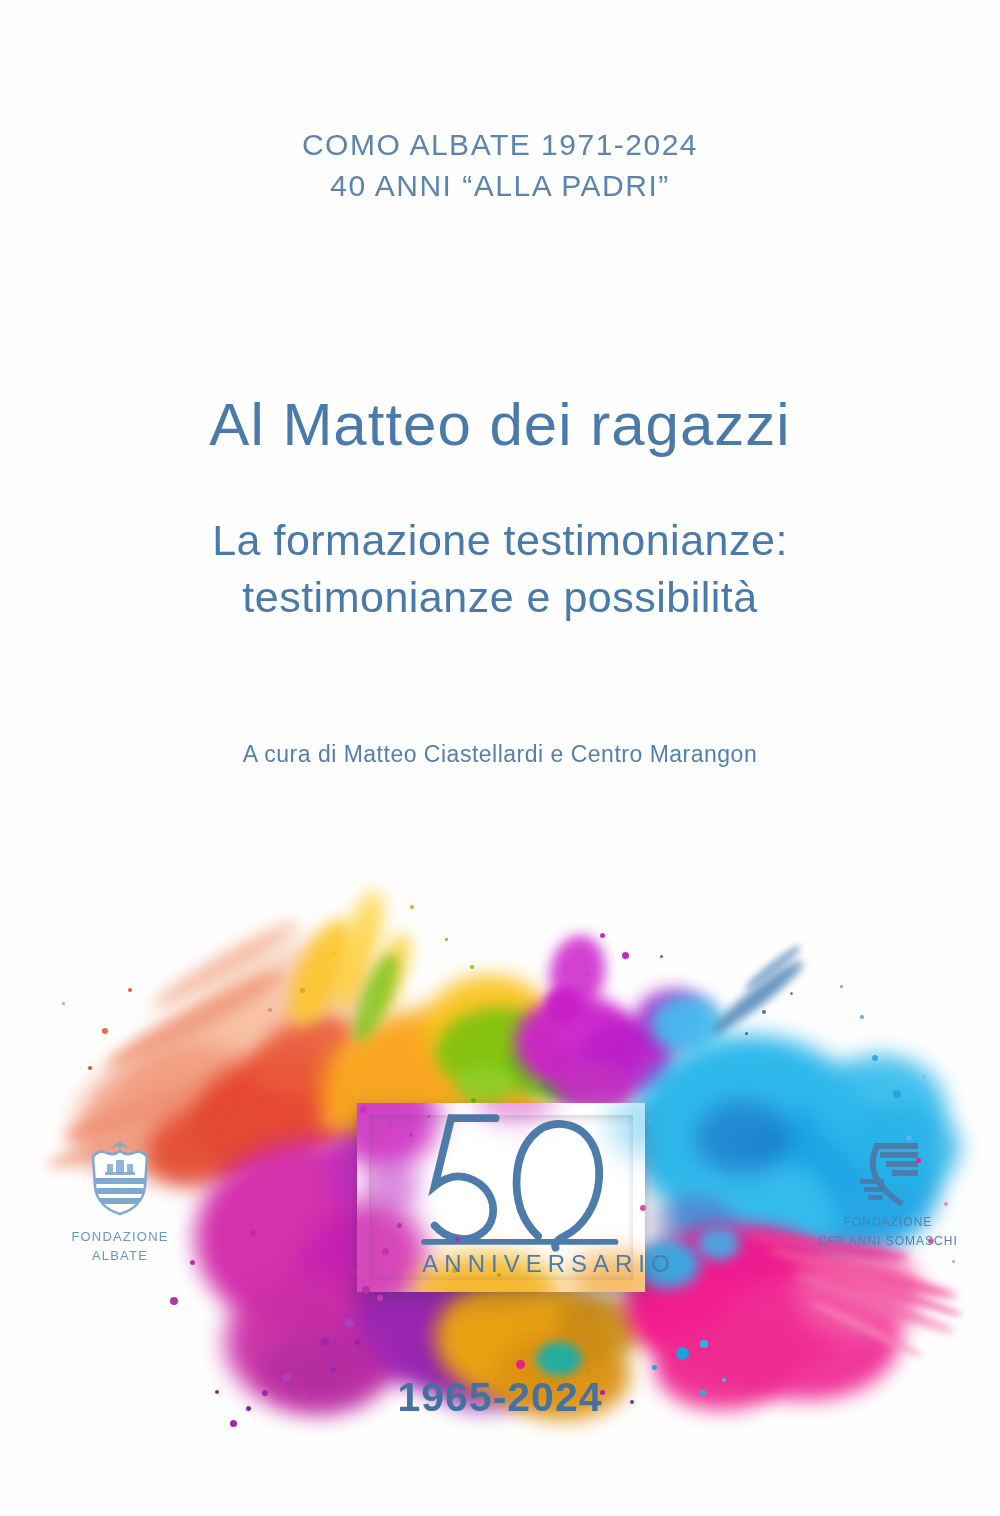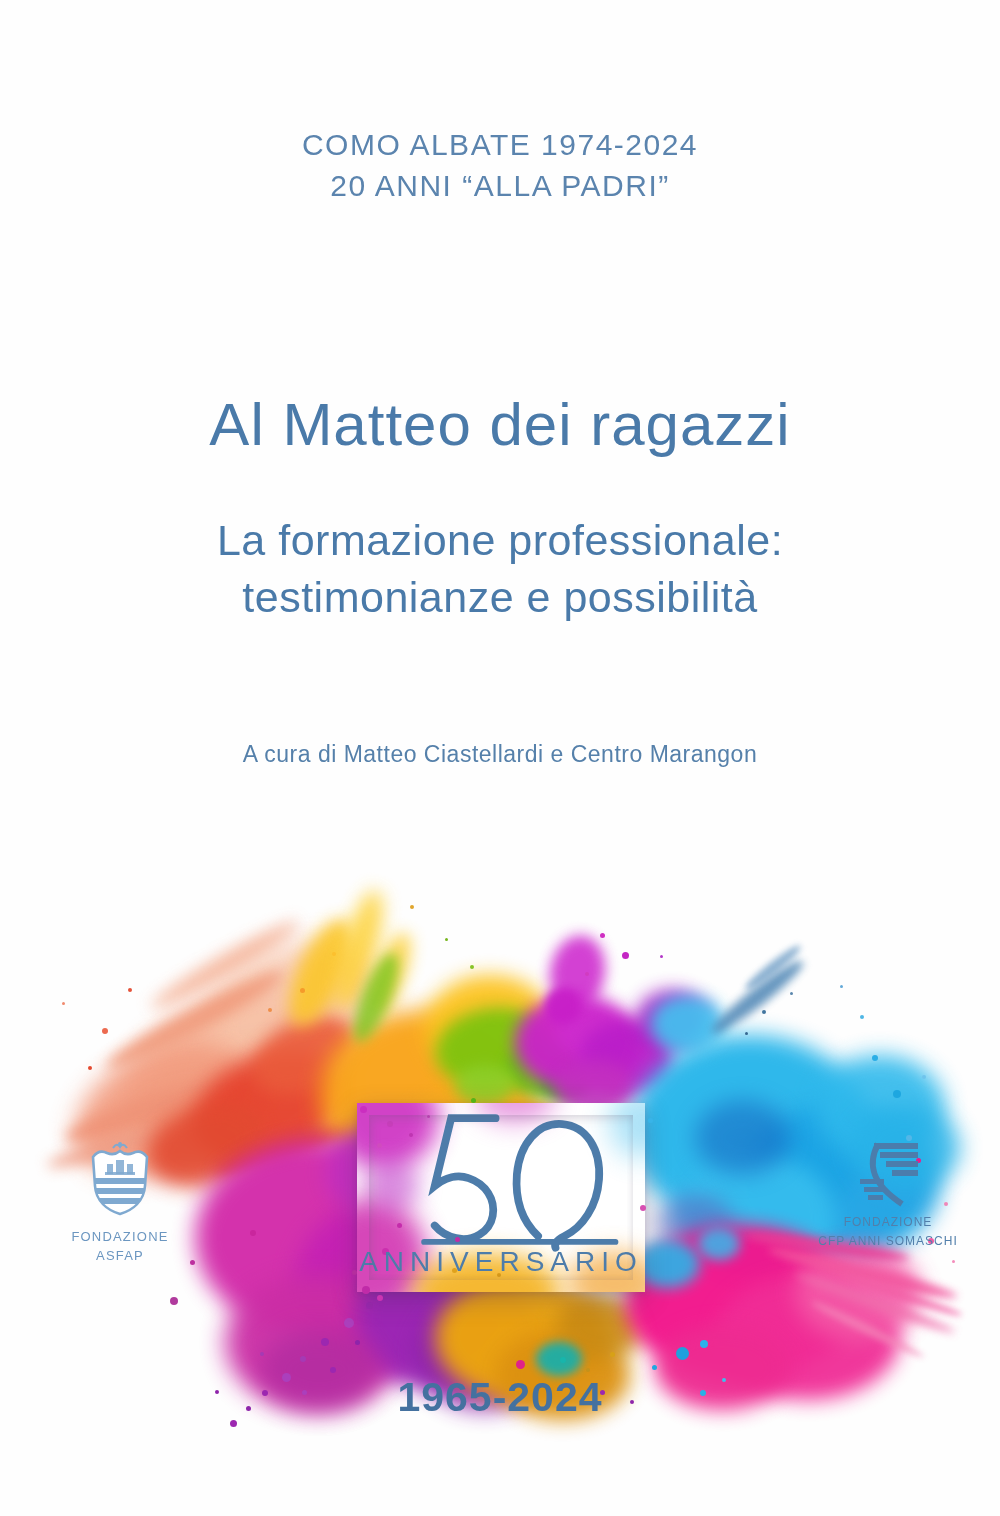--- a/index.html
+++ b/index.html
@@ -38,46 +38,46 @@
     background:#ffffff;box-shadow:0 8px 24px rgba(70,50,90,.30),0 2px 6px rgba(70,50,90,.18);
   }
   .frame-bleed{position:absolute;inset:0;overflow:hidden;}
   .frame::after{
     content:"";position:absolute;inset:12px;pointer-events:none;
     box-shadow:inset 3px 4px 9px rgba(100,90,120,.22), inset -2px -2px 5px rgba(100,90,120,.10);
   }
   .fifty-svg{position:absolute;top:4px;left:50%;margin-left:-104px;width:232px;height:152px;}
   .anniversario{
     position:absolute;bottom:14px;left:0;width:100%;text-align:center;
-    color:#4d7caa;font-size:28px;letter-spacing:6px;font-weight:400;
+    color:#4d7caa;font-size:24px;letter-spacing:6px;font-weight:400;padding-left:48px;
   }
   .sr{position:absolute;width:1px;height:1px;overflow:hidden;clip:rect(0 0 0 0);}
   
   .logo{position:absolute;z-index:6;text-align:center;}
   .logo-left{left:56px;top:1140px;width:128px;}
   .logo-right{left:810px;top:1141px;width:156px;}
   .logo svg{display:block;margin:0 auto;}
   .logo-caption{margin-top:9px;font-size:13px;line-height:19px;letter-spacing:1.2px;}
   .logo-left .logo-caption{color:#6b96c0;}
   .logo-right .logo-caption{color:#527fab;font-size:12px;letter-spacing:1px;margin-top:6px;}
 </style>
 </head>
 <body>
 
 <div class="cover">
 
   <div class="header-lines">
-    <div>COMO ALBATE 1974-2024</div>
-    <div>20 ANNI “ALLA PADRI”</div>
+    <div>COMO ALBATE 1971-2024</div>
+    <div>40 ANNI “ALLA PADRI”</div>
   </div>
 
   <h1 class="title">Al Matteo dei ragazzi</h1>
 
   <h2 class="subtitle">
-    <span>La formazione professionale:</span><br>
+    <span>La formazione testimonianze:</span><br>
     <span>testimonianze e possibilità</span>
   </h2>
 
   <div class="byline">A cura di Matteo Ciastellardi e Centro Marangon</div>
 
   <div class="splash" id="splash">
       <div class="blob" style="left: 120px; top: 1000px; width: 230px; height: 150px; background: rgb(246, 181, 152); filter: blur(14px); opacity: 0.9; transform: rotate(-25deg);"></div>
       <div class="blob" style="left: 200px; top: 950px; width: 180px; height: 120px; background: rgb(247, 195, 168); filter: blur(14px); opacity: 0.85; transform: rotate(-25deg);"></div>
       <div class="blob" style="left: 70px; top: 1050px; width: 190px; height: 120px; background: rgb(242, 155, 126); filter: blur(12px); opacity: 0.9; transform: rotate(-24deg);"></div>
       <div class="blob" style="left: 60px; top: 1095px; width: 180px; height: 26px; background: rgb(239, 147, 119); filter: blur(7px); opacity: 0.9; transform: rotate(-20deg);"></div>
@@ -242,21 +242,21 @@
         <rect x="20" y="24" width="6" height="10" opacity=".85"></rect>
         <rect x="29" y="20" width="8" height="14" opacity=".85"></rect>
         <rect x="40" y="24" width="6" height="10" opacity=".85"></rect>
         <rect x="18" y="32" width="30" height="3" opacity=".85"></rect>
       </g>
       <path d="M26 8 Q30 2 33 7 Q36 2 40 8" fill="none" stroke="#7fa9d0" stroke-width="2"></path>
       <circle cx="33" cy="4" r="2" fill="#7fa9d0"></circle>
     </svg>
     <div class="logo-caption">
       <div>FONDAZIONE</div>
-      <div>ASFAP</div>
+      <div>ALBATE</div>
     </div>
   </div>
 
   <div class="logo logo-right">
     <svg width="64" height="66" viewBox="0 0 64 66">
       <g fill="#4b7dac">
         <rect x="18" y="2" width="44" height="6"></rect>
         <rect x="24" y="11" width="38" height="6"></rect>
         <rect x="30" y="20" width="32" height="6"></rect>
         <rect x="36" y="29" width="26" height="6"></rect>

